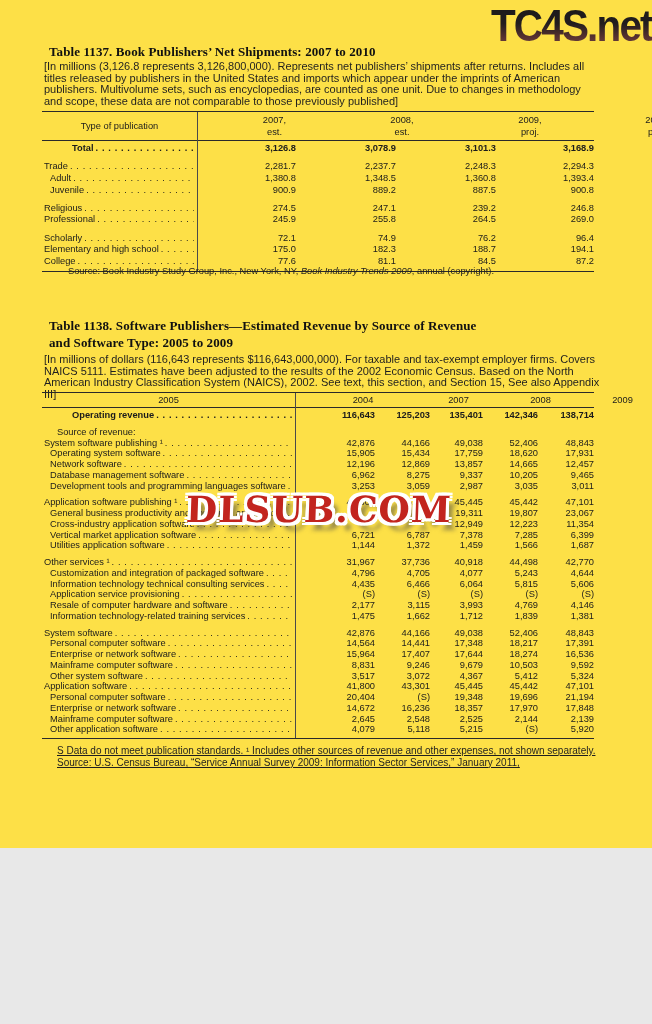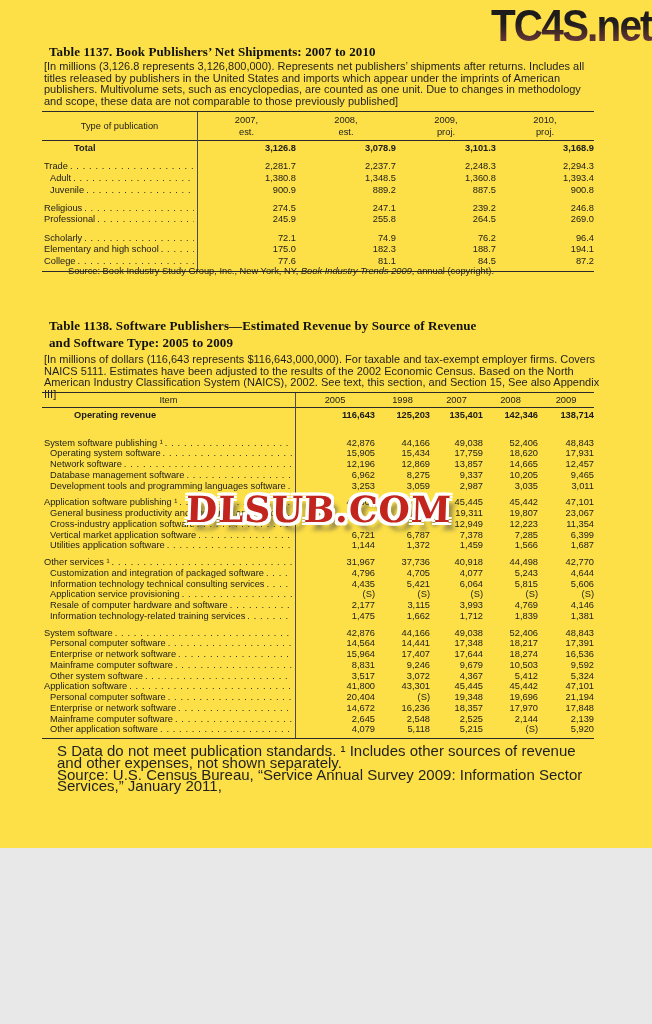--- a/index.html
+++ b/index.html
@@ -21,46 +21,46 @@
 
   
   .tbl {
     position:absolute; width:552px; font-size:9.3px;
     border-top:1.5px solid #2a2a2a; border-bottom:1.5px solid #2a2a2a;
   }
   .vdiv { position:absolute; top:0; bottom:0; width:1px; background:#4a4a4a; }
   .t37 .vdiv { left:155px; }
   .t38 .vdiv { left:253px; }
 
-  .thead { display:grid; border-bottom:1.5px solid #2a2a2a; }
+  .thead { display:grid; border-bottom:1.5px solid #2a2a2a;gap:28px; }
   .t37 .thead { grid-template-columns:155px 99px 100px 100px 98px; height:29px; }
   .t38 .thead { grid-template-columns:253px 80px 55px 53px 55px 56px; height:15px; }
   .hitem { display:flex; align-items:center; justify-content:center; text-align:center; }
   .hcol { white-space:pre-line; text-align:center; align-self:center; line-height:11.5px; padding-top:1px; }
   .t38 .hcol { line-height:13px; padding-top:0; }
 
   .tbody { padding:2px 0 3px; }
   .trow { display:grid; }
   .t37 .trow { grid-template-columns:155px 99px 100px 100px 98px; height:11.7px; line-height:11.7px; }
   .t38 .trow { grid-template-columns:253px 80px 55px 53px 55px 56px; height:10.75px; line-height:10.75px; }
   .t37 .gaprow { height:6.5px; }
   .t38 .gaprow { height:6px; }
   .boldrow { font-weight:bold; }
 
   .lcell { display:flex; align-items:baseline; overflow:hidden; padding-right:3px; }
   .lbl { white-space:nowrap; }
   .dots { flex:1 1 0; overflow:hidden; white-space:nowrap; letter-spacing:.6px; margin-left:2px; }
-  .ind0 { padding-left:2px; } .ind1 { padding-left:8px; } .ind2 { padding-left:30px;flex-direction:column; }
+  .ind0 { padding-left:2px; } .ind1 { padding-left:8px; } .ind2 { padding-left:30px; }
   .sec  { padding-left:15px; }
   .vcell { text-align:right; overflow:hidden; }
 
   
   .src { position:absolute; font-size:9.3px; line-height:11.6px; color:#1f1f1f; }
   .src .it { font-style:italic; }
-  .fnotes { position:absolute; font-size:15px; line-height:11.8px; color:#1f1f1f; }
+  .fnotes { position:absolute; font-size:10px; line-height:11.8px; color:#1f1f1f;text-decoration:underline; }
   .fnotes .fline { padding-left:13px; }
   .fnotes .fline.noind { padding-left:0; }
 
   
   .footer-right { position:absolute; top:951px; right:58px; font-size:10.6px; color:#141414; }
   .footer-right .pg { margin-left:10px; }
   .footer-left { position:absolute; top:966px; left:52px; font-size:8.9px; color:#141414; }
 
   
   .wm-top {
@@ -234,23 +234,22 @@
 
   <div class="tbl-title" style="top:317px; left:49px; width:570px;">
     <div>Table 1138. Software Publishers—Estimated Revenue by Source of Revenue</div>
     <div>and Software Type: 2005 to 2009</div>
   </div>
   <div class="tbl-note" style="top:354px; left:44px; width:556px;">[In millions of dollars (116,643 represents $116,643,000,000). For taxable and tax-exempt employer firms. Covers NAICS 5111. Estimates have been adjusted to the results of the 2002 Economic Census. Based on the North American Industry Classification System (NAICS), 2002. See text, this section, and Section 15, See also Appendix III]</div>
 
   <div class="tbl t38" style="top:392px; left:42px;">
     <div class="vdiv"></div>
     <div class="thead">
-        <div class="hitem">Item</div>
         <div class="hcol">2005</div>
-        <div class="hcol">1998</div>
+        <div class="hcol">2004</div>
         <div class="hcol">2007</div>
         <div class="hcol">2008</div>
         <div class="hcol">2009</div>
       </div>
     <div class="tbody">
         <div class="trow boldrow">
           <div class="lcell ind2">
             <span class="lbl">Operating revenue</span>
             <span class="dots"> . . . . . . . . . . . . . . . . . . . . . . . . . . . . . . . . . . . . . . . . . . . . . . . . . . . . . . . . . . . . . . . . . . . . . . . . . . . . . . . . . . . . . . . . . .</span>
           </div>
@@ -262,20 +261,23 @@
         </div>
         <div class="trow gaprow">
           <div class="lcell ind0"></div>
           <div class="vcell"></div>
           <div class="vcell"></div>
           <div class="vcell"></div>
           <div class="vcell"></div>
           <div class="vcell"></div>
         </div>
         <div class="trow">
+          <div class="lcell sec">
+            <span class="lbl">Source of revenue:</span>
+          </div>
           <div class="vcell"></div>
           <div class="vcell"></div>
           <div class="vcell"></div>
           <div class="vcell"></div>
           <div class="vcell"></div>
         </div>
         <div class="trow">
           <div class="lcell ind0">
             <span class="lbl">System software publishing ¹</span>
             <span class="dots"> . . . . . . . . . . . . . . . . . . . . . . . . . . . . . . . . . . . . . . . . . . . . . . . . . . . . . . . . . . . . . . . . . . . . . . . . . . . . . . . . . . . . . . . . . .</span>
@@ -422,21 +424,21 @@
           <div class="vcell">4,077</div>
           <div class="vcell">5,243</div>
           <div class="vcell">4,644</div>
         </div>
         <div class="trow">
           <div class="lcell ind1">
             <span class="lbl">Information technology technical consulting services</span>
             <span class="dots"> . . . . . . . . . . . . . . . . . . . . . . . . . . . . . . . . . . . . . . . . . . . . . . . . . . . . . . . . . . . . . . . . . . . . . . . . . . . . . . . . . . . . . . . . . .</span>
           </div>
           <div class="vcell">4,435</div>
-          <div class="vcell">5,421</div>
+          <div class="vcell">6,466</div>
           <div class="vcell">6,064</div>
           <div class="vcell">5,815</div>
           <div class="vcell">5,606</div>
         </div>
         <div class="trow">
           <div class="lcell ind1">
             <span class="lbl">Application service provisioning</span>
             <span class="dots"> . . . . . . . . . . . . . . . . . . . . . . . . . . . . . . . . . . . . . . . . . . . . . . . . . . . . . . . . . . . . . . . . . . . . . . . . . . . . . . . . . . . . . . . . . .</span>
           </div>
           <div class="vcell">(S)</div>

